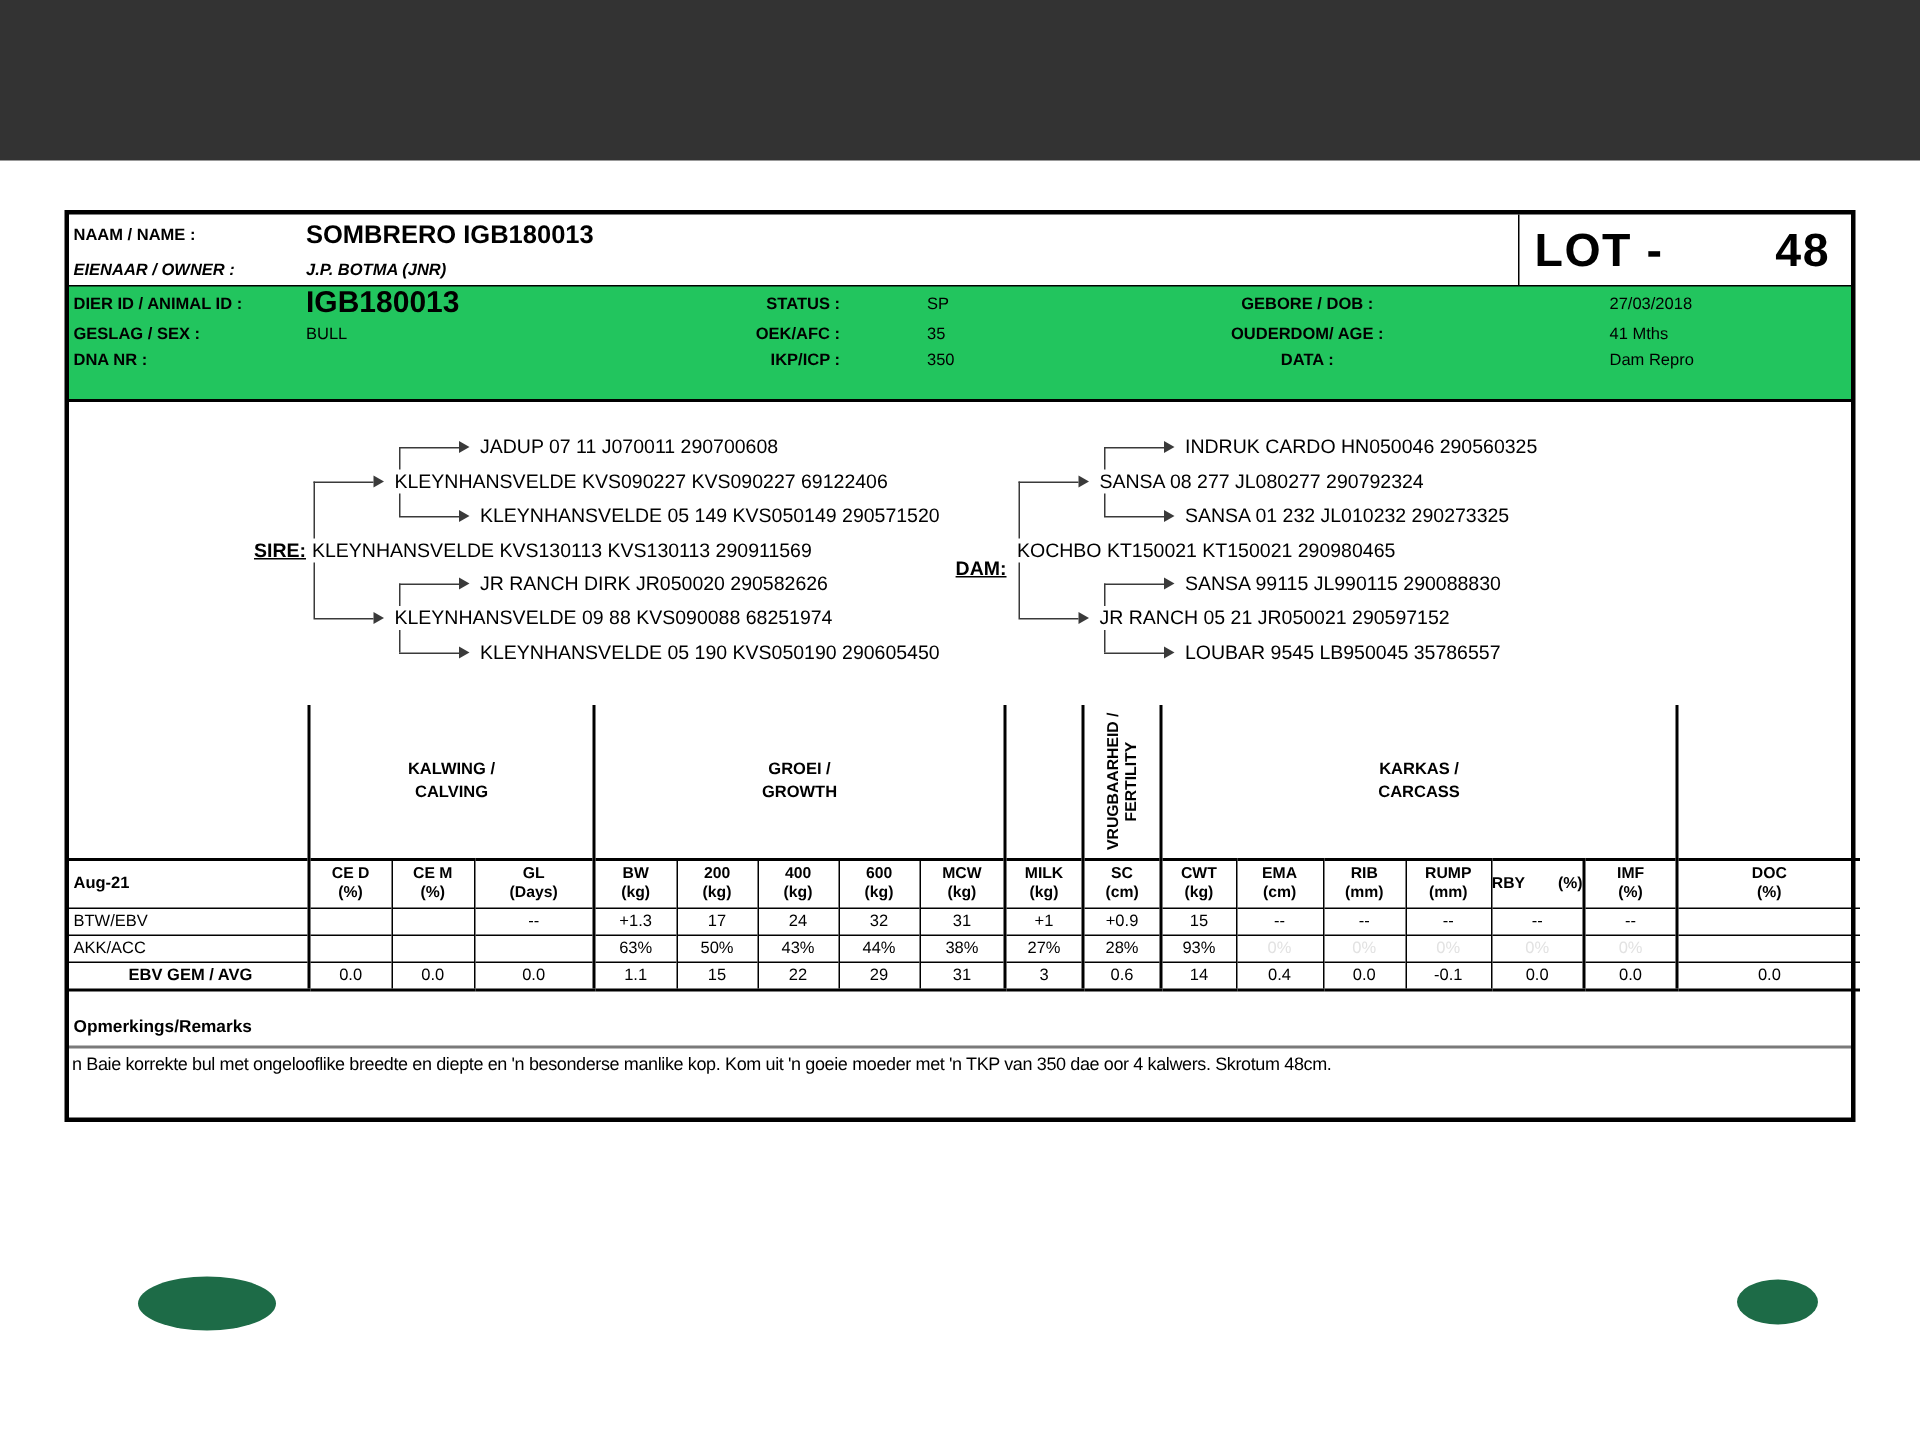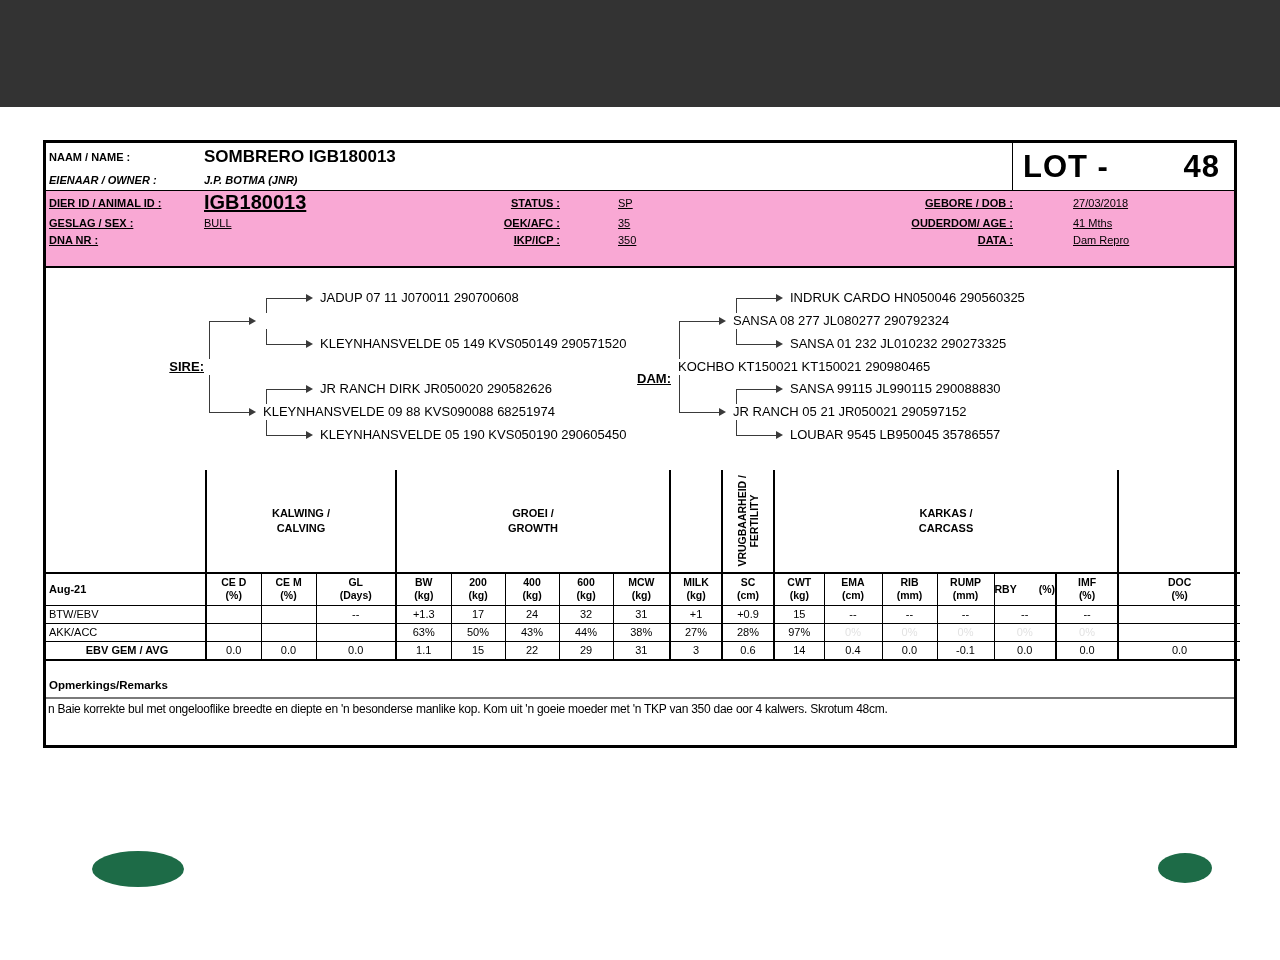--- a/index.html
+++ b/index.html
@@ -16,30 +16,30 @@
   .lbl{font-weight:bold;font-size:11px;padding-left:3px;white-space:nowrap;}
   .head-row .lbl{width:158px;flex:none;}
   .name-val{font-weight:bold;font-size:17px;white-space:nowrap;}
   .owner-val{font-weight:bold;font-size:11px;white-space:nowrap;}
 
   .lot-box{position:absolute;left:966px;top:0;width:222px;height:47px;border-left:1px solid #000;
            display:flex;align-items:center;justify-content:space-between;padding:0 14px 0 10px;}
   .lot-box .lot-t{font-weight:bold;font-size:31px;letter-spacing:1px;white-space:nowrap;}
 
   
-  .info{position:absolute;left:0;top:47px;width:1188px;height:78px;background:#f9a8d4;
+  .info{position:absolute;left:0;top:47px;width:1188px;height:78px;background:#22c55e;
         border-top:1px solid #000;border-bottom:2px solid #000;
-        display:grid;grid-template-rows:repeat(4,1fr);text-decoration:underline;}
+        display:grid;grid-template-rows:repeat(4,1fr);}
   .info-row{display:flex;align-items:center;font-size:11px;white-space:nowrap;}
   .info-row .l1{width:158px;flex:none;font-weight:bold;padding-left:3px;}
   .info-row .v1{width:152px;flex:none;}
   .info-row .v1.big{font-weight:bold;font-size:20px;}
   .info-row .l2{width:204px;flex:none;font-weight:bold;text-align:right;}
   .info-row .v2{width:170px;flex:none;padding-left:58px;}
-  .info-row .l3{width:283px;flex:none;font-weight:bold;text-align:right;}
+  .info-row .l3{width:283px;flex:none;font-weight:bold;text-align:center;}
   .info-row .v3{width:221px;flex:none;padding-left:60px;}
 
   
   .pedigree{position:absolute;left:0;top:127px;width:1188px;height:200px;font-size:13px;}
   .pnode{position:absolute;white-space:nowrap;line-height:16px;}
   .plabel{font-weight:bold;text-decoration:underline;text-align:right;}
   .vline{position:absolute;width:1px;background:#3a3a3a;}
   .arrow{position:absolute;height:1px;background:#3a3a3a;}
   .arrow::after{content:"";position:absolute;right:-7px;top:-4px;border-left:7px solid #3a3a3a;
                 border-top:4px solid transparent;border-bottom:4px solid transparent;}
@@ -120,24 +120,26 @@
           <span class="l2">IKP/ICP :</span>
           <span class="v2">350</span>
           <span class="l3">DATA :</span>
           <span class="v3">Dam Repro</span>
         </div>
       </div>
 
       <div class="pedigree">
 
         <div class="pnode plabel" style="left:100px;top:89px;width:58px;">SIRE:</div>
+        <div class="pnode" style="left:162px;top:89px;">KLEYNHANSVELDE KVS130113 KVS130113 290911569</div>
         <div class="vline" style="left:163px;top:51px;height:38px;"></div>
         <div class="vline" style="left:163px;top:105px;height:37px;"></div>
         <div class="arrow" style="left:163px;top:51px;width:40px;"></div>
         <div class="arrow" style="left:163px;top:142px;width:40px;"></div>
+        <div class="pnode" style="left:217px;top:43px;">KLEYNHANSVELDE KVS090227 KVS090227 69122406</div>
         <div class="pnode" style="left:217px;top:134px;">KLEYNHANSVELDE 09 88 KVS090088 68251974</div>
         <div class="vline" style="left:220px;top:28px;height:15px;"></div>
         <div class="vline" style="left:220px;top:59px;height:15px;"></div>
         <div class="vline" style="left:220px;top:119px;height:15px;"></div>
         <div class="vline" style="left:220px;top:150px;height:15px;"></div>
         <div class="arrow" style="left:220px;top:28px;width:40px;"></div>
         <div class="arrow" style="left:220px;top:74px;width:40px;"></div>
         <div class="arrow" style="left:220px;top:119px;width:40px;"></div>
         <div class="arrow" style="left:220px;top:165px;width:40px;"></div>
         <div class="pnode" style="left:274px;top:20px;">JADUP 07 11 J070011 290700608</div>
@@ -308,21 +310,21 @@
           <td class="bl2"></td>
           <td></td>
           <td></td>
           <td class="bl2">63%</td>
           <td>50%</td>
           <td>43%</td>
           <td>44%</td>
           <td>38%</td>
           <td class="bl2">27%</td>
           <td class="bl2">28%</td>
-          <td class="bl2">97%</td>
+          <td class="bl2">93%</td>
           <td class="faint">0%</td>
           <td class="faint">0%</td>
           <td class="faint">0%</td>
           <td class="faint">0%</td>
           <td class="bl2 faint">0%</td>
           <td class="bl2"></td>
         </tr>
         <tr class="avgrow">
           <td class="rowlbl">EBV GEM / AVG</td>
           <td class="bl2">0.0</td>

